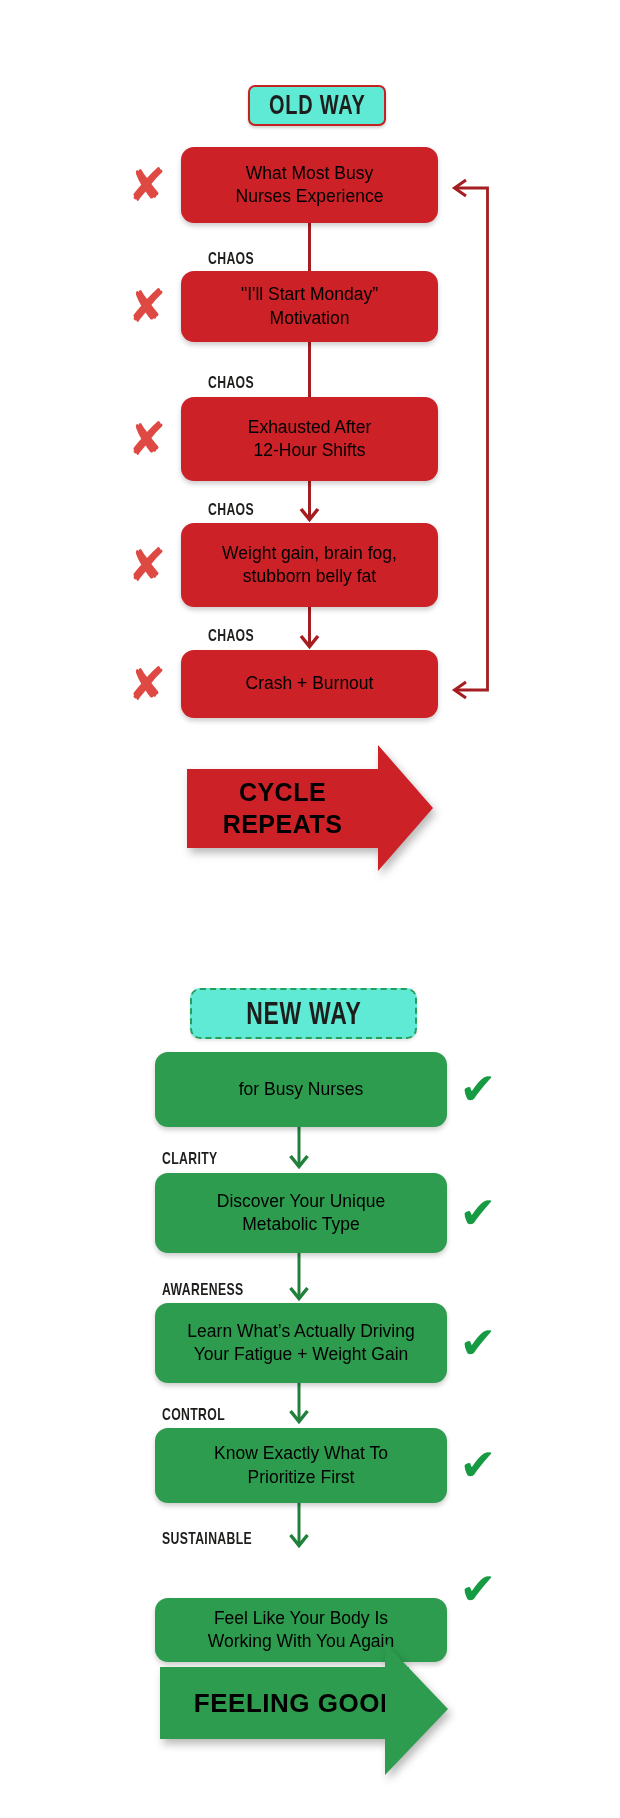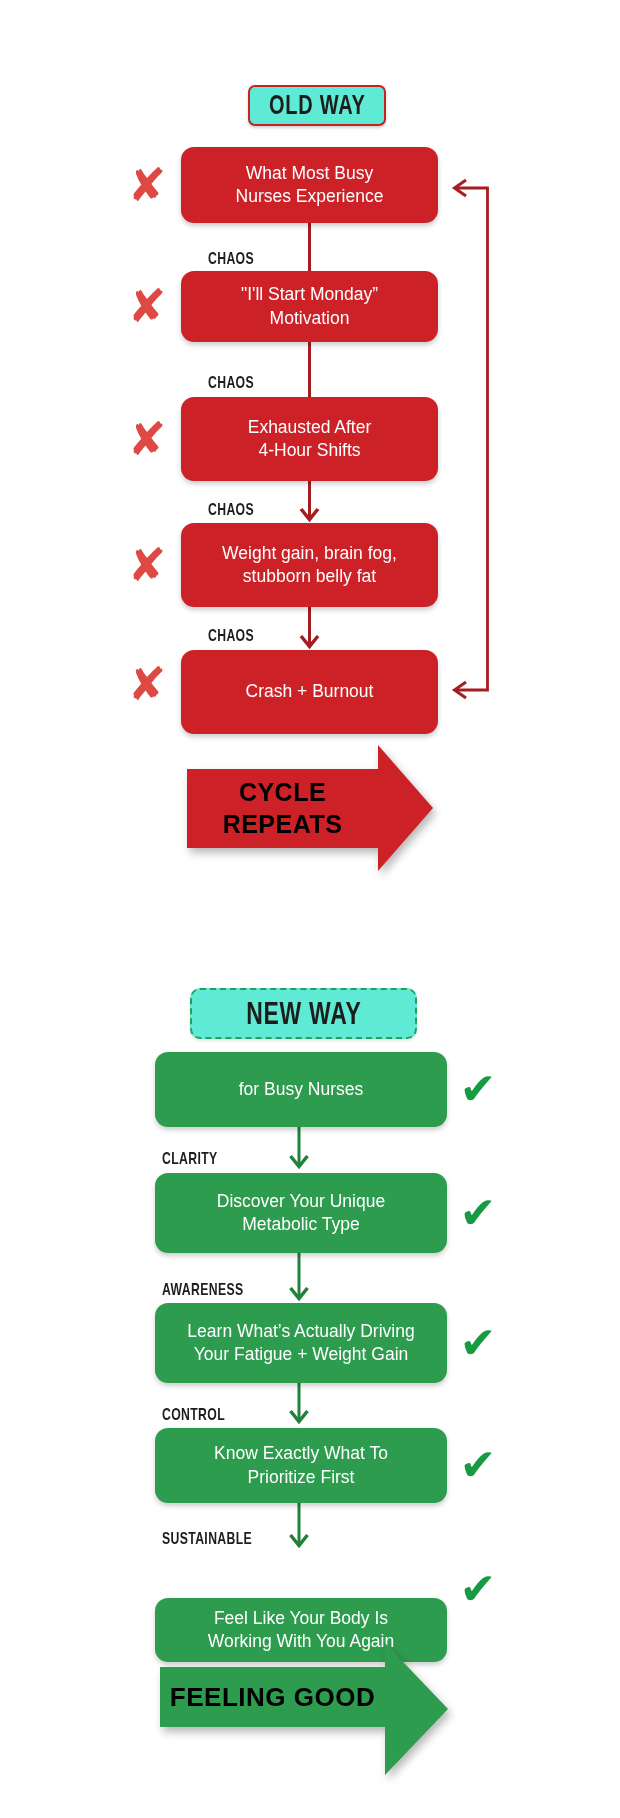--- a/index.html
+++ b/index.html
@@ -17,21 +17,21 @@
     box-shadow:0 2px 3px rgba(0,0,0,.10);}
   .title-text{
     font-weight:700;color:#1d1d1b;transform:scaleX(.74);transform-origin:center;
     letter-spacing:1px;white-space:nowrap;
   }
   .title-box.old .title-text{font-size:27px;}
   .title-box.new .title-text{font-size:31px;}
   .box{
     position:absolute;border-radius:13px;display:flex;flex-direction:column;
     align-items:center;justify-content:center;text-align:center;
-    color:#ffffff;box-shadow:0 3px 5px rgba(0,0,0,.20);
+    color:#000000;box-shadow:0 3px 5px rgba(0,0,0,.20);
   }
   .box.red{left:181px;width:257px;background:#cb2127;}
   .box.green{left:155px;width:292px;background:#2d9c4e;}
   .box .line{font-size:17.5px;line-height:1.32;font-weight:400;}
   .step-label{
     position:absolute;font-size:17px;font-weight:700;color:#1d1d1b;
     transform:scaleX(.72);transform-origin:left center;letter-spacing:.5px;line-height:17px;white-space:nowrap;
   }
   .xmark{
     position:absolute;left:125px;width:44px;height:44px;line-height:44px;text-align:center;
@@ -44,21 +44,21 @@
   .arrow-wrap{position:absolute;filter:drop-shadow(3px 5px 4px rgba(0,0,0,.28));}
   .arrow-body{
     position:absolute;left:0;display:flex;flex-direction:column;align-items:center;justify-content:center;
     color:#000000;font-weight:700;text-align:center;
   }
   .arrow-head{position:absolute;width:0;height:0;top:0;}
   .arrow-wrap.red-arrow{left:187px;top:745px;width:246px;height:127px;}
   .red-arrow .arrow-body{top:24px;width:191px;height:79px;background:#cb2127;font-size:25px;line-height:1.25;letter-spacing:.5px;}
   .red-arrow .arrow-head{left:191px;border-top:63.5px solid transparent;border-bottom:63.5px solid transparent;border-left:55px solid #cb2127;}
   .arrow-wrap.green-arrow{left:160px;top:1643px;width:288px;height:132px;}
-  .green-arrow .arrow-body{top:24px;width:225px;height:60px;background:#2d9c4e;font-size:26px;line-height:1.25;letter-spacing:.5px;}
+  .green-arrow .arrow-body{top:24px;width:225px;height:72px;background:#2d9c4e;font-size:26px;line-height:1.25;letter-spacing:.5px;padding-left:24px;}
   .green-arrow .arrow-head{left:225px;border-top:66px solid transparent;border-bottom:66px solid transparent;border-left:63px solid #2d9c4e;}
 </style>
 </head>
 <body>
 
 <div class="canvas">
 
   <svg class="connector-layer" viewBox="0 0 620 1818" fill="none" xmlns="http://www.w3.org/2000/svg">
 
     <g stroke="#a41d20" stroke-width="3">
@@ -102,33 +102,33 @@
     <div class="xmark" style="top:284px;">✘</div>
     <div class="box red" style="top:271px;height:71px;">
       <div class="line">"I'll Start Monday”</div>
       <div class="line">Motivation</div>
     </div>
 
     <div class="step-label" style="left:208px;top:374px;">CHAOS</div>
     <div class="xmark" style="top:417px;">✘</div>
     <div class="box red" style="top:397px;height:84px;">
       <div class="line">Exhausted After</div>
-      <div class="line">4-Hour Shifts</div>
+      <div class="line">12-Hour Shifts</div>
     </div>
 
     <div class="step-label" style="left:208px;top:501px;">CHAOS</div>
     <div class="xmark" style="top:543px;">✘</div>
     <div class="box red" style="top:523px;height:84px;">
       <div class="line">Weight gain, brain fog,</div>
       <div class="line">stubborn belly fat</div>
     </div>
 
     <div class="step-label" style="left:208px;top:627px;">CHAOS</div>
     <div class="xmark" style="top:662px;">✘</div>
-    <div class="box red" style="top:650px;height:84px;">
+    <div class="box red" style="top:650px;height:68px;">
       <div class="line">Crash + Burnout</div>
     </div>
 
     <div class="arrow-wrap red-arrow">
       <div class="arrow-body">
         <div>CYCLE</div>
         <div>REPEATS</div>
       </div>
       <div class="arrow-head"></div>
     </div>

